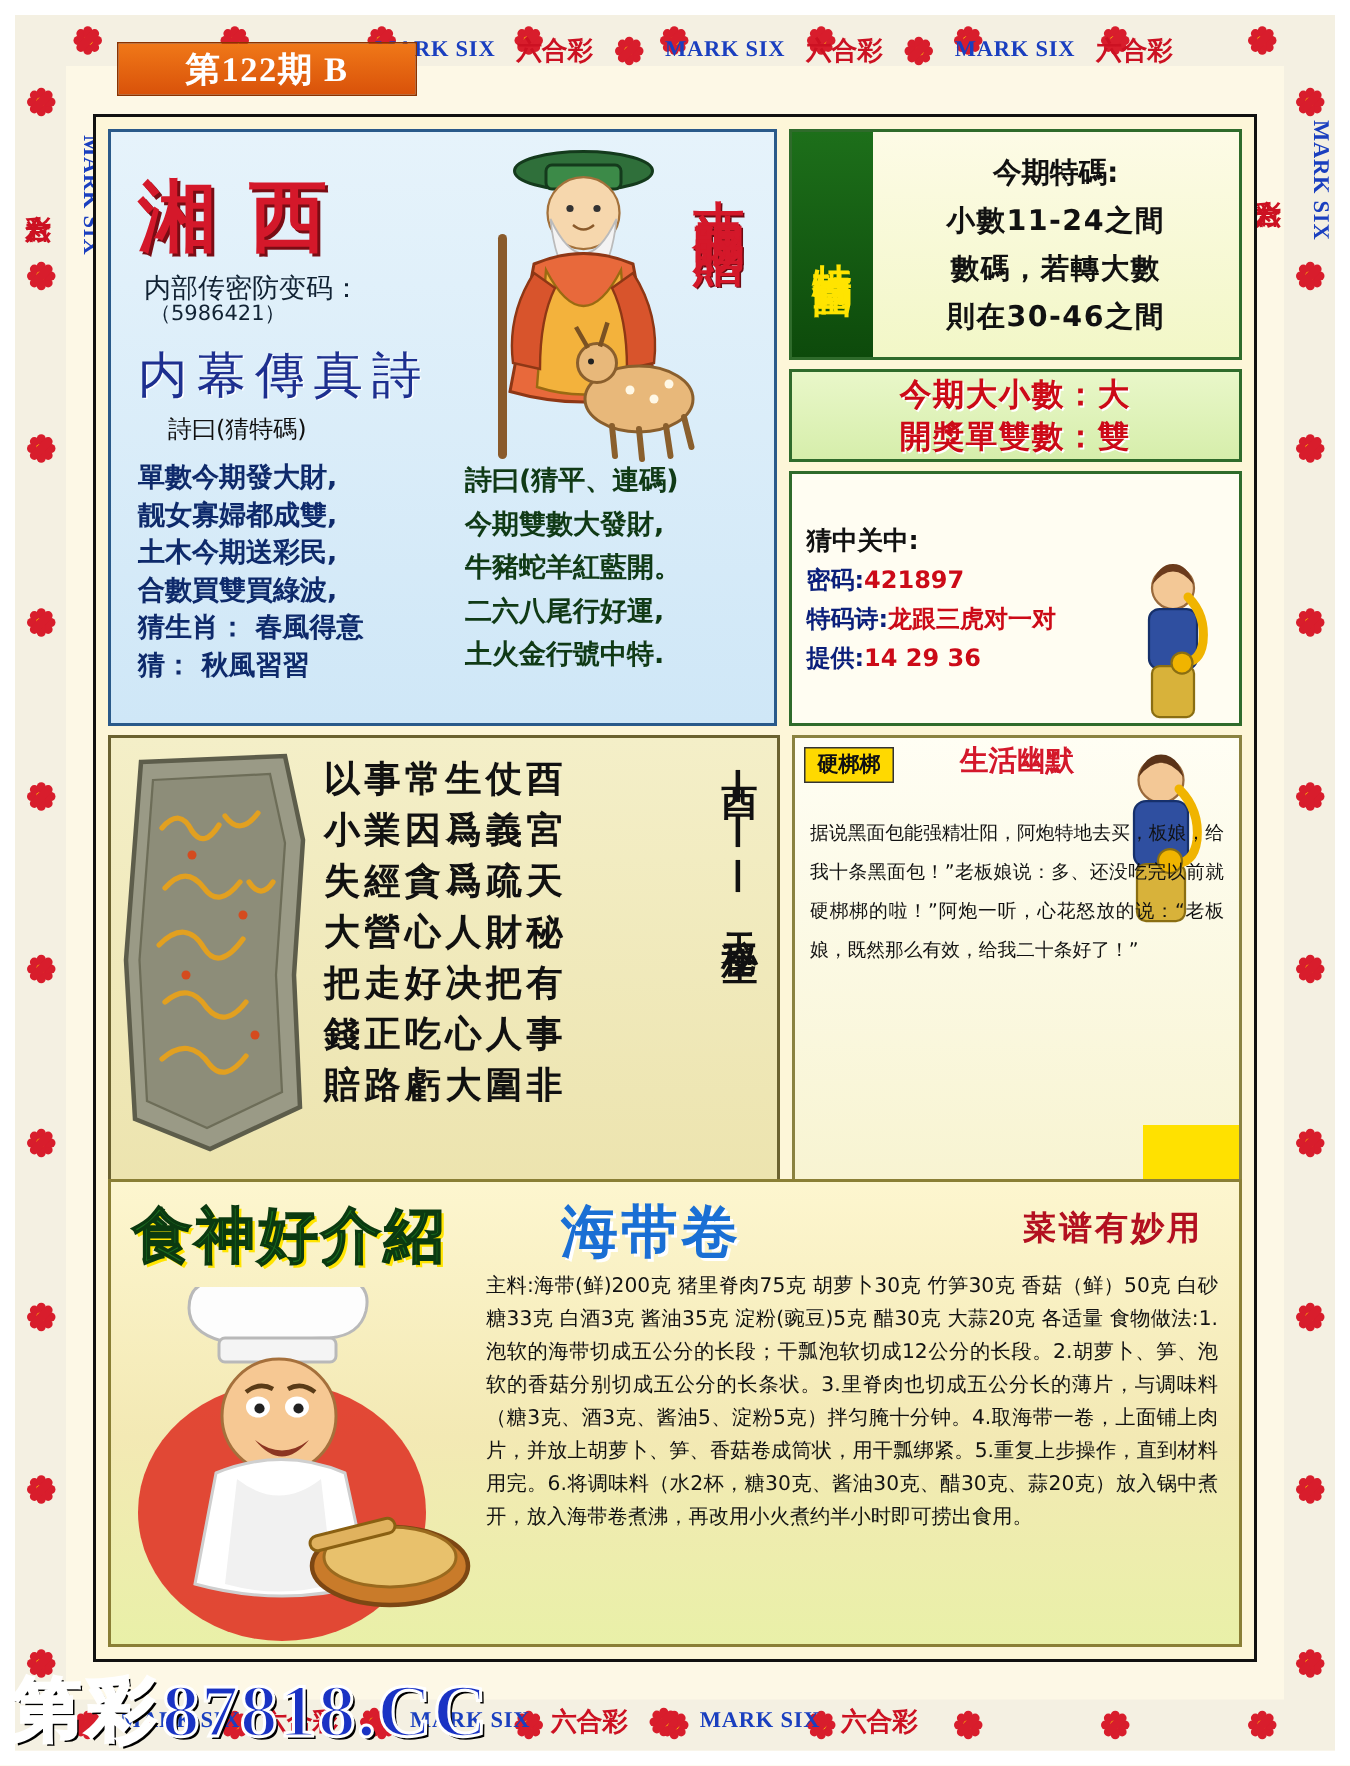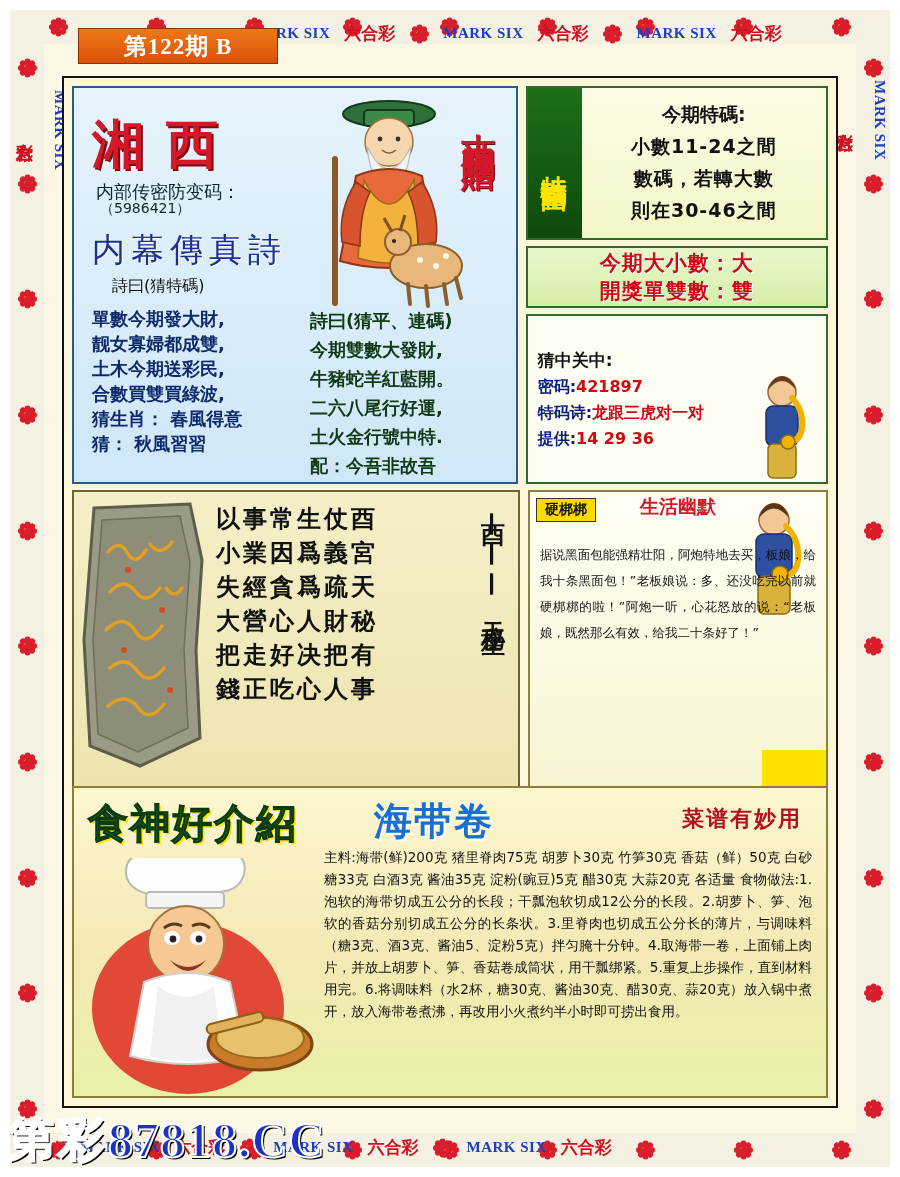--- a/index.html
+++ b/index.html
@@ -610,21 +610,20 @@
           <div>猜生肖： 春風得意</div>
           <div>猜： 秋風習習</div>
         </div>
 
         <div class="poem-right">
           <div>詩曰(猜平、連碼)</div>
           <div>今期雙數大發財,</div>
           <div>牛豬蛇羊紅藍開。</div>
           <div>二六八尾行好運,</div>
           <div>土火金行號中特.</div>
-          <div>配：今吾非故吾</div>
         </div>
 
         <svg class="immortal" viewBox="0 0 170 215">
           <ellipse cx="85" cy="18" rx="46" ry="13" fill="#2f6f3a" stroke="#143a1c" stroke-width="2"></ellipse>
           <rect x="60" y="14" width="50" height="16" rx="4" fill="#3c8a48" stroke="#143a1c" stroke-width="2"></rect>
           <circle cx="85" cy="46" r="24" fill="#f6d7ad" stroke="#a3713b" stroke-width="1.5"></circle>
           <path d="M63 50 q22 46 44 0 q-4 40 -22 44 q-18 -4 -22 -44z" fill="#f3f3f3" stroke="#bbb" stroke-width="1.2"></path>
           <circle cx="76" cy="43" r="2.4" fill="#333"></circle>
           <circle cx="94" cy="43" r="2.4" fill="#333"></circle>
           <path d="M78 54 q7 6 14 0" stroke="#8a5a2b" stroke-width="1.6" fill="none"></path>
@@ -714,20 +713,21 @@
           </g>
         </svg>
 
         <div class="stone-verse">
           <div>以事常生仗酉</div>
           <div>小業因爲義宮</div>
           <div>失經貪爲疏天</div>
           <div>大營心人財秘</div>
           <div>把走好决把有</div>
           <div>錢正吃心人事</div>
+          <div>賠路虧大圍非</div>
         </div>
         <div class="verse-tail">酉———天秘星</div>
       </div>
 
       <div class="joke-panel">
         <div class="joke-yellow"></div>
         <div class="joke-tag">硬梆梆</div>
         <div class="joke-title">生活幽默</div>
         <svg class="joke-figure" viewBox="0 0 96 120">
           <circle cx="48" cy="22" r="15" fill="#f3c896" stroke="#9a6a3c" stroke-width="1.5"></circle>

